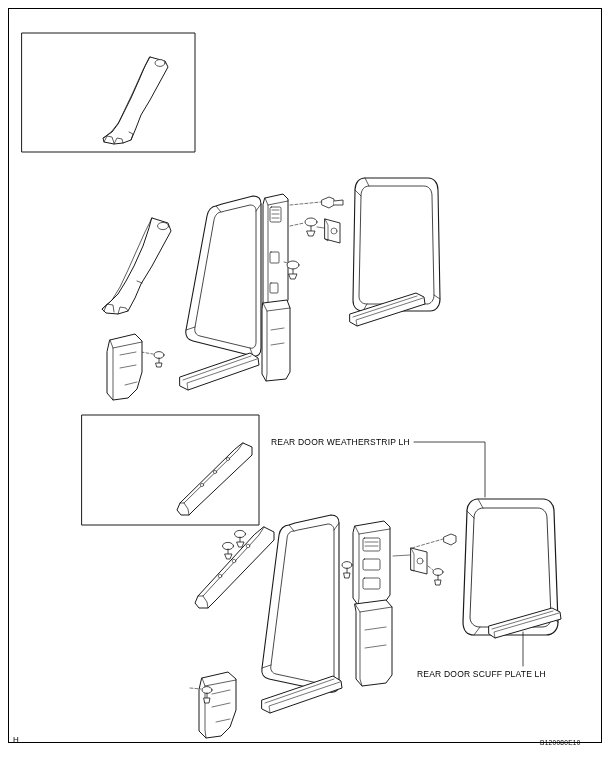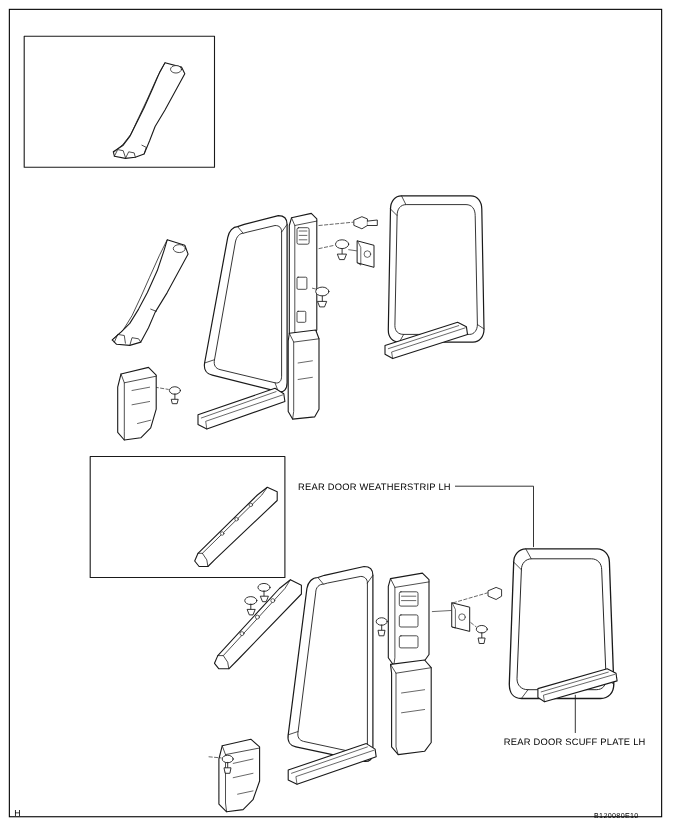--- a/index.html
+++ b/index.html
@@ -43,21 +43,20 @@
     letter-spacing: 0.2px;
     white-space: nowrap;
   }
   #label-weatherstrip {
     left: 271px;
     top: 437px;
   }
   #label-scuffplate {
     left: 417px;
     top: 669px;
-    margin-left: 41px;
   }
   #corner-mark {
     position: absolute;
     left: 13px;
     top: 735px;
     font-size: 8px;
     color: #000;
   }
   #doc-code {
     position: absolute;

